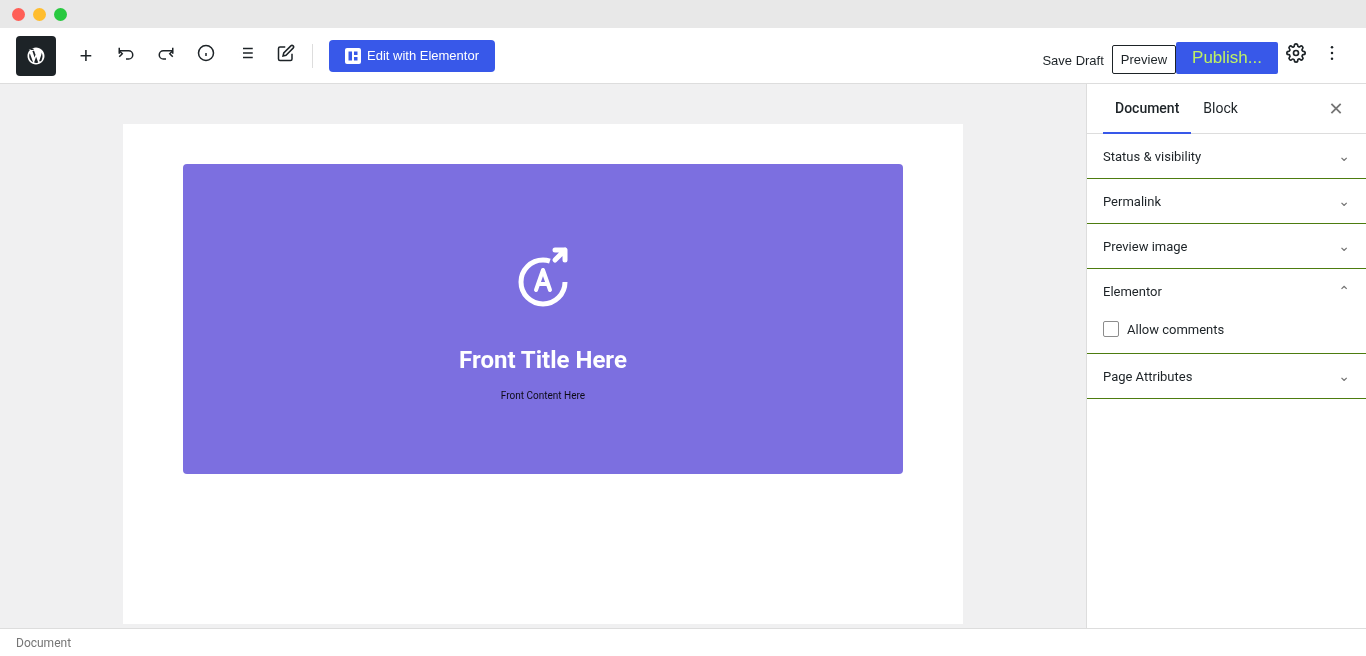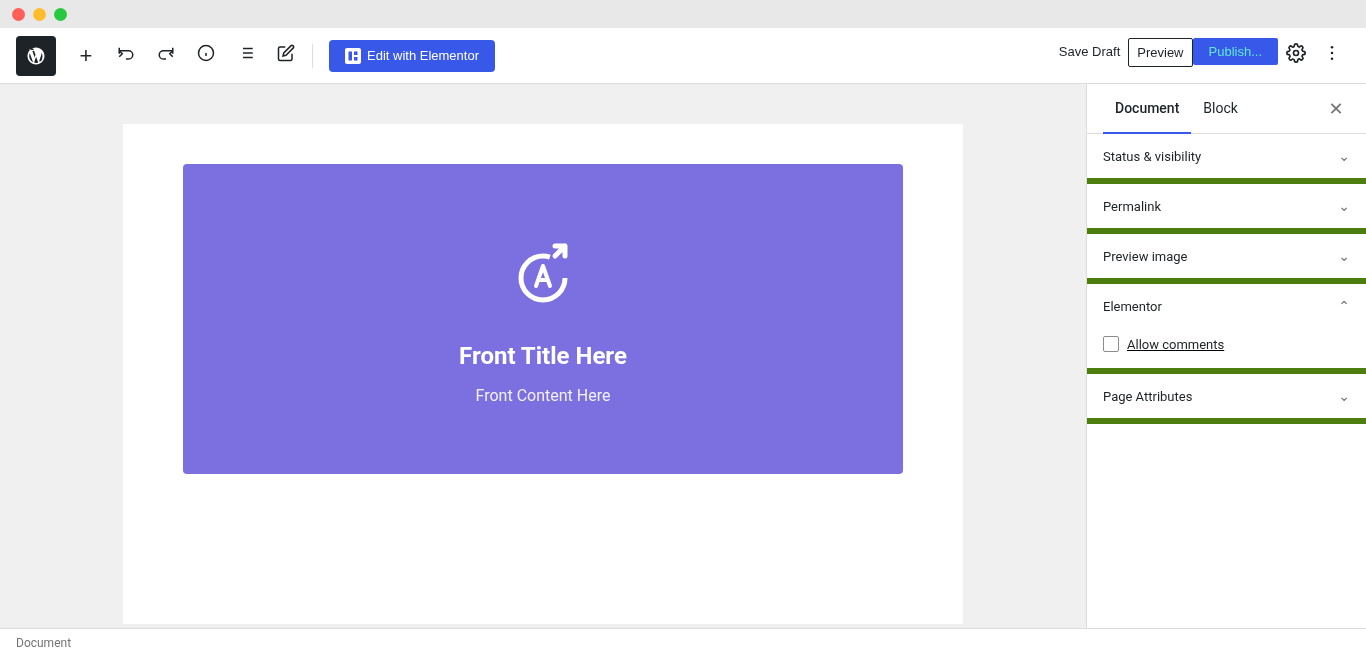--- a/index.html
+++ b/index.html
@@ -73,21 +73,21 @@
       cursor: pointer;
       display: flex;
       align-items: center;
       gap: 6px;
       margin-left: 8px;
       text-align: right;
     }
     .toolbar-right {
       margin-left: auto;
       display: flex;
-      align-items: flex-start;
+      align-items: flex-end;
       gap: 0;
     }
     .save-draft-btn {
       background: transparent;
       border: none;
       color: #1d2327;
       font-size: 13px;
       cursor: pointer;
       padding: 6px 8px;
     }
@@ -97,22 +97,22 @@
       color: #1d2327;
       font-size: 13px;
       cursor: pointer;
       padding: 6px 8px;
       border-radius: 2px;
       font-weight: 500;
     }
     .publish-btn {
       background: #3858e9;
       border: none;
-      color: #5eead4;
-      font-size: 13px;
+      color: #bef264;
+      font-size: 17px;
       cursor: pointer;
       padding: 6px 16px;
       border-radius: 2px;
       font-weight: 500;
     }
     .settings-btn, .more-btn {
       width: 36px;
       height: 36px;
       border: none;
       background: transparent;
@@ -179,22 +179,22 @@
     .content-block-icon {
       margin-bottom: 24px;
     }
     .content-block-title {
       color: white;
       font-size: 24px;
       font-weight: 700;
       margin-bottom: 16px;
     }
     .content-block-subtitle {
-      color: #ffffff;
-      font-size: 16px;
+      color: #000000;
+      font-size: 10px;
       opacity: 0.9;
     }
 
     
     .right-panel {
       width: 280px;
       background: white;
       border-left: 1px solid #ddd;
       display: flex;
       flex-direction: column;
@@ -227,21 +227,21 @@
       display: flex;
       align-items: center;
       justify-content: center;
       cursor: pointer;
       font-size: 18px;
       color: #757575;
     }
 
     
     .panel-section {
-      border-bottom: 6px solid #4d7c0f;
+      border-bottom: 1px solid #4d7c0f;
     }
     .panel-section-header {
       display: flex;
       align-items: center;
       justify-content: space-between;
       padding: 14px 16px;
       cursor: pointer;
       font-size: 13px;
       font-weight: 400;
       color: #1d2327;
@@ -250,21 +250,20 @@
       font-size: 14px;
       color: #757575;
     }
 
     
     .discussion-body {
       padding: 8px 16px 16px;
       display: flex;
       align-items: flex-start;
       gap: 10px;
-      text-decoration: underline;
     }
     .checkbox-wrapper {
       display: flex;
       align-items: center;
       gap: 8px;
     }
     .checkbox-input {
       width: 16px;
       height: 16px;
       border: 1px solid #8c8c8c;

